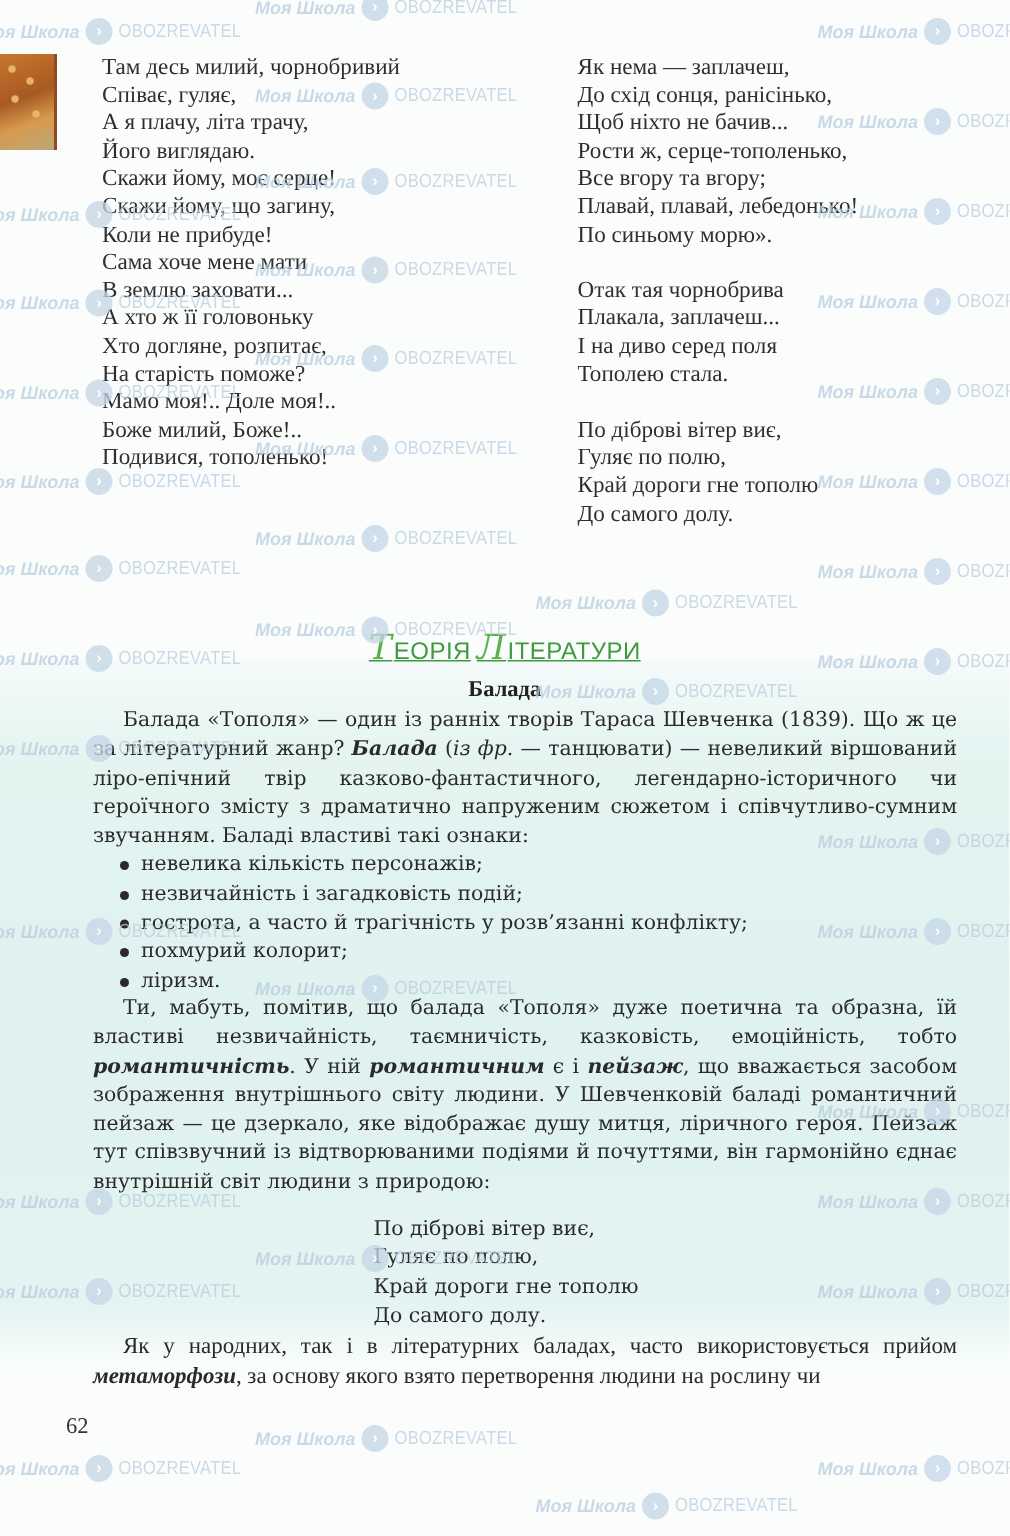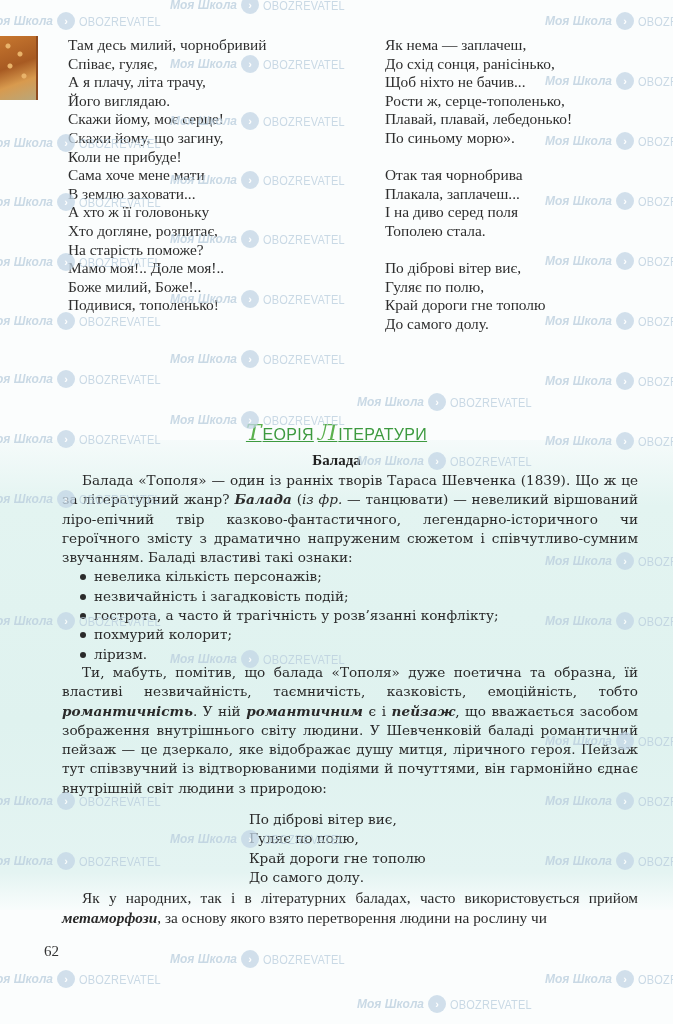--- a/index.html
+++ b/index.html
@@ -117,20 +117,21 @@
     <div class="line">Боже милий, Боже!..</div>
     <div class="line">Подивися, тополенько!</div>
   </div>
 
   <div class="poem poem-right">
     <div class="stanza">
       <div class="line">Як нема — заплачеш,</div>
       <div class="line">До схід сонця, ранісінько,</div>
       <div class="line">Щоб ніхто не бачив...</div>
       <div class="line">Рости ж, серце-тополенько,</div>
+      <div class="line">Все вгору та вгору;</div>
       <div class="line">Плавай, плавай, лебедонько!</div>
       <div class="line">По синьому морю».</div>
     </div>
     <div class="stanza">
       <div class="line">Отак тая чорнобрива</div>
       <div class="line">Плакала, заплачеш...</div>
       <div class="line">І на диво серед поля</div>
       <div class="line">Тополею стала.</div>
     </div>
     <div class="stanza">

